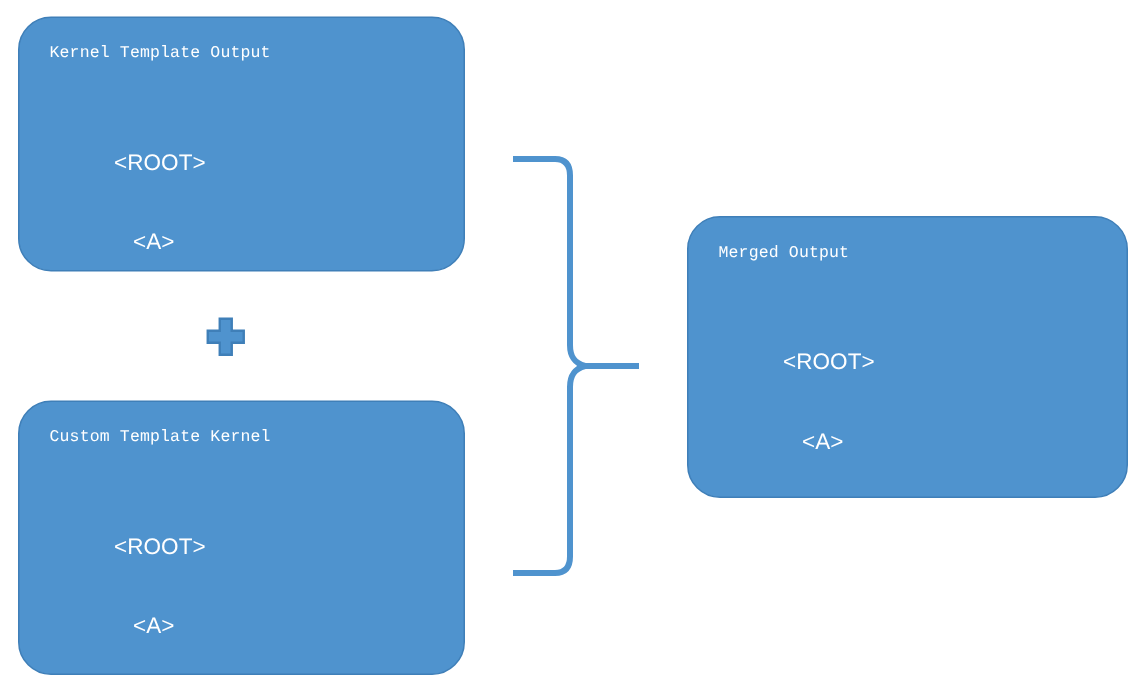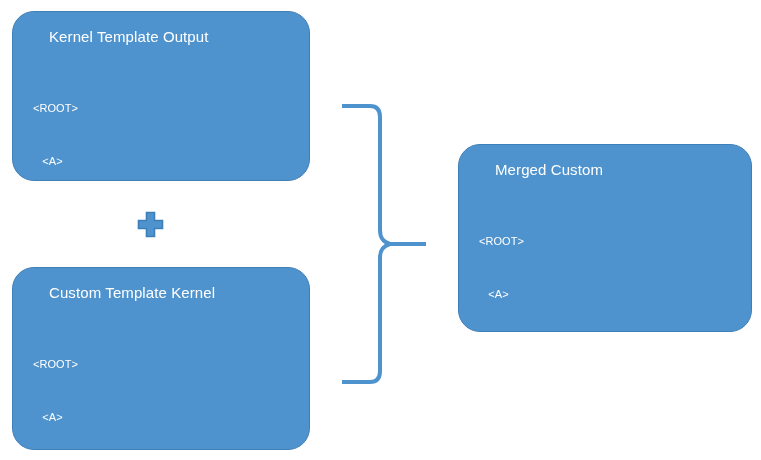--- a/index.html
+++ b/index.html
@@ -22,34 +22,36 @@
   .panel {
     position: absolute;
     box-sizing: border-box;
     background: #4f93ce;
     border: 1px solid #3f7fb8;
     border-radius: 22px;
     color: #ffffff;
     padding: 18px 20px 16px 20px;
   }
   .panel-title {
-    font-size: 15px;
+    font-size: 11px;
     line-height: 13px;
     color: #ffffff;
     letter-spacing: 0.1px;
-    margin: 0 0 0 16px;
+    margin: 0 0 0 0;
     white-space: pre;
+    font-family: Liberation Mono, monospace;
   }
   .panel-code {
     margin-top: 22px;
-    font-size: 11px;
+    font-size: 15px;
     line-height: 17.5px;
     color: #ffffff;
     white-space: pre;
     letter-spacing: 0.05px;
+    margin-left: 43px;
   }
   .code-line {
     white-space: pre;
     display: block;
   }
 
   
   #box-kernel {
     left: 12px;
     top: 11px;
@@ -130,21 +132,21 @@
   </div>
 
   <div id="brace-connector">
     <svg width="100" height="296" viewBox="0 0 100 296" xmlns="http://www.w3.org/2000/svg">
       <path d="M6 10 H34 C41 10 44 14 44 21 V134 C44 142 47 146 54 148 C47 150 44 154 44 162 V275 C44 282 41 286 34 286 H6" fill="none" stroke="#4f93ce" stroke-width="4" stroke-linecap="butt" stroke-linejoin="round"></path>
       <path d="M54 148 H90" fill="none" stroke="#4f93ce" stroke-width="4" stroke-linecap="butt"></path>
     </svg>
   </div>
 
   <div class="panel" id="box-merged">
-    <div class="panel-title">Merged Custom</div>
+    <div class="panel-title">Merged Output</div>
     <div class="panel-code">
       <span class="code-line">&lt;ROOT&gt;</span>
       <span class="code-line">   &lt;A&gt;</span>
       <span class="code-line">      &lt;B&gt;Hello&lt;/B&gt;</span>
       <span class="code-line">      &lt;B&gt;World&lt;/B&gt;</span>
       <span class="code-line">      &lt;B&gt;Welcome to&lt;/B&gt;</span>
       
       
     </div>
   </div>

